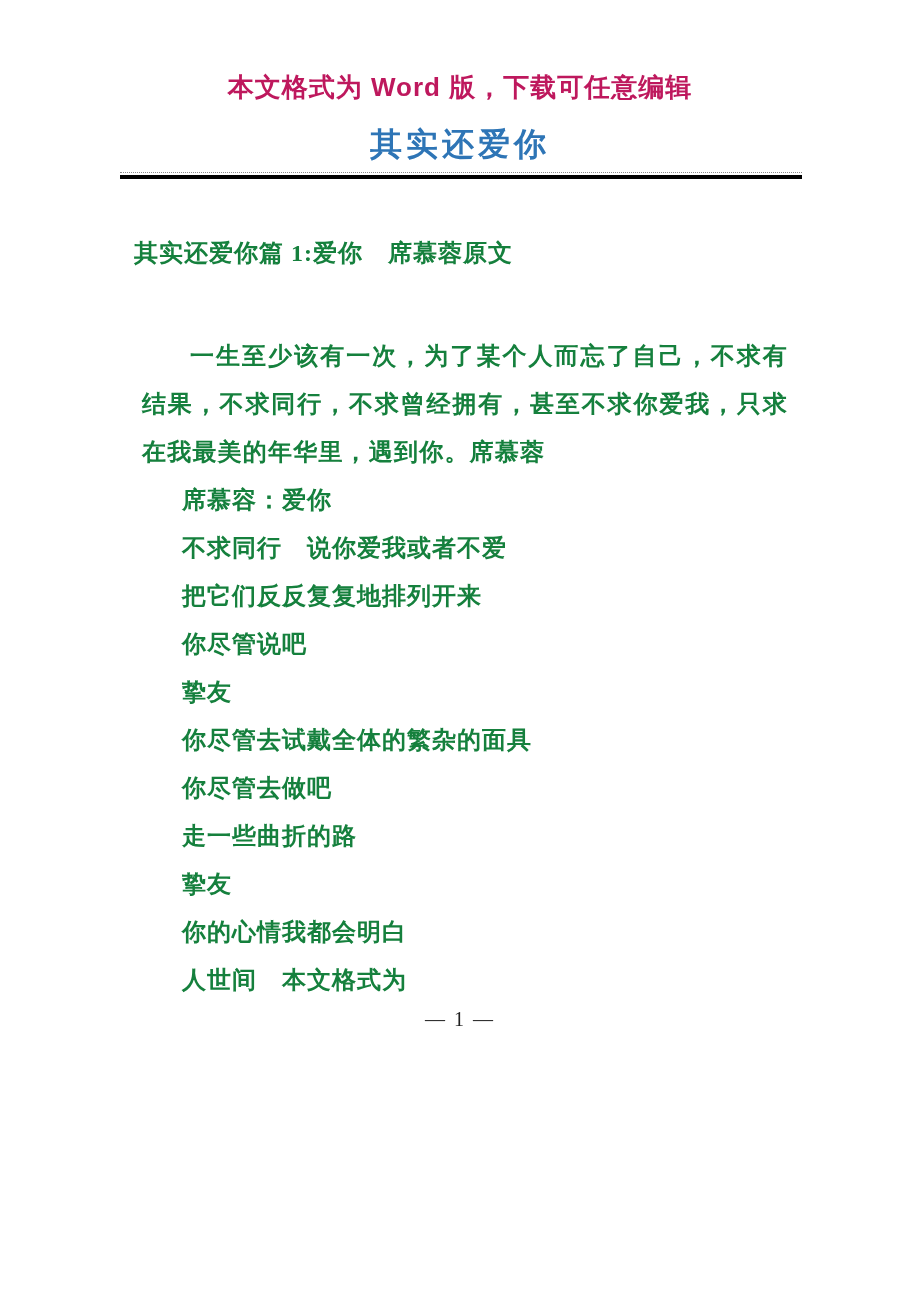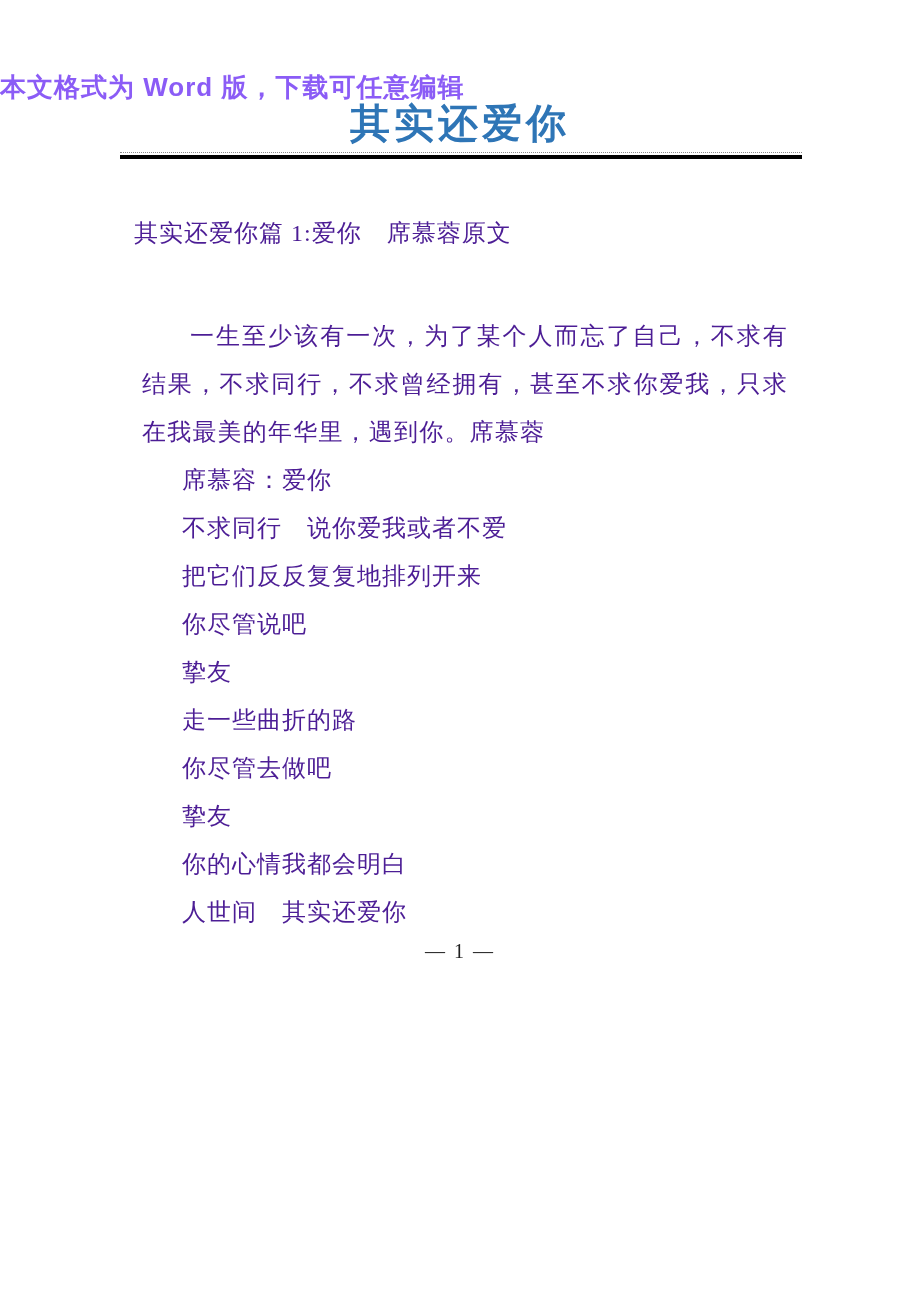--- a/index.html
+++ b/index.html
@@ -11,46 +11,49 @@
     position: relative;
     width: 920px;
     height: 1302px;
     background: #ffffff;
     overflow: hidden;
     font-family: "Liberation Serif", "DejaVu Serif", serif;
     color: #1f1f1f;
   }
   .notice {
     margin-top: 70px;
+    text-align: center;
     font-family: "Liberation Sans", "DejaVu Sans", sans-serif;
     font-weight: bold;
     font-size: 26px;
     line-height: 34px;
-    color: #8b5cf6;
+    color: #be185d;
     letter-spacing: 1px;
   }
   .doc-title {
+    margin-top: 20px;
     text-align: center;
-    font-size: 40px;
+    font-size: 32px;
     font-weight: bold;
     letter-spacing: 4px;
     line-height: 40px;
     color: #2e75b6;
   }
   .divider {
     margin: 8px 118px 0 120px;
     height: 2px;
     border-top: 1px dotted #8a8a8a;
     border-bottom: 4px solid #000000;
   }
   .content {
     margin: 0 132px 0 134px;
     font-size: 24px;
     line-height: 48px;
-    color: #4c1d95;
+    color: #15803d;
+    font-weight: bold;
   }
   .section-heading {
     margin-top: 50px;
     letter-spacing: 1px;
   }
   .paragraph {
     margin-top: 55px;
     text-indent: 2em;
     text-align: justify;
     letter-spacing: 1.2px;
@@ -85,23 +88,24 @@
 
     <div class="section-heading">其实还爱你篇 1:爱你　席慕蓉原文</div>
 
     <div class="paragraph">一生至少该有一次，为了某个人而忘了自己，不求有结果，不求同行，不求曾经拥有，甚至不求你爱我，只求在我最美的年华里，遇到你。席慕蓉</div>
 
     <div class="poem-line">席慕容：爱你</div>
     <div class="poem-line">不求同行　说你爱我或者不爱</div>
     <div class="poem-line">把它们反反复复地排列开来</div>
     <div class="poem-line">你尽管说吧</div>
     <div class="poem-line">挚友</div>
+    <div class="poem-line">你尽管去试戴全体的繁杂的面具</div>
+    <div class="poem-line">你尽管去做吧</div>
     <div class="poem-line">走一些曲折的路</div>
-    <div class="poem-line">你尽管去做吧</div>
     <div class="poem-line">挚友</div>
     <div class="poem-line">你的心情我都会明白</div>
-    <div class="poem-line">人世间　其实还爱你</div>
+    <div class="poem-line">人世间　本文格式为</div>
 
   </div>
 
   <div class="footer">— 1 —</div>
 
 </div>
 
 </body></html>

